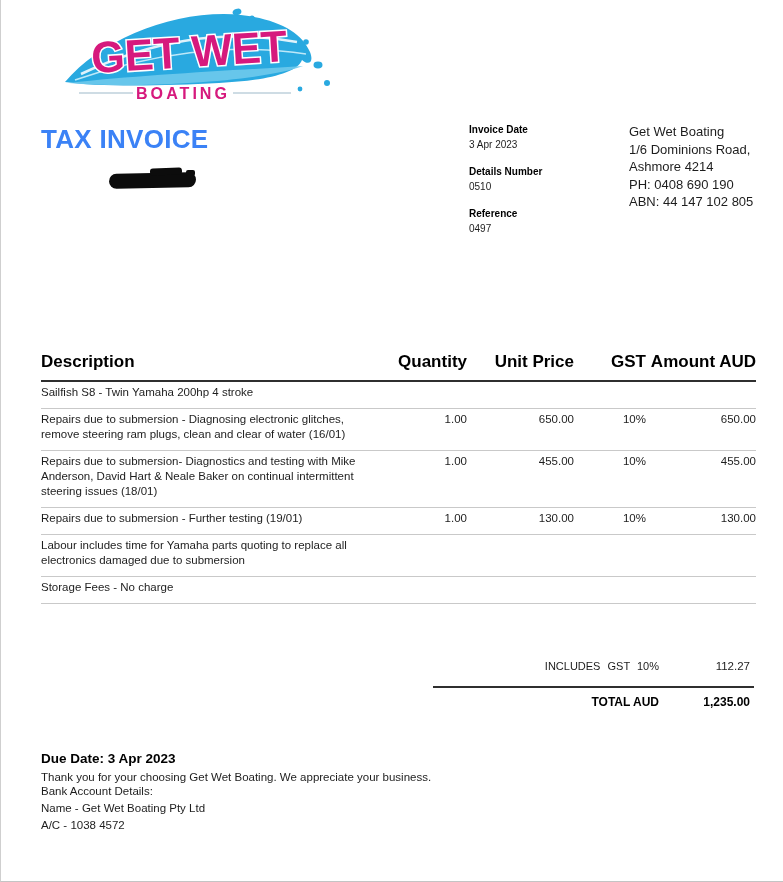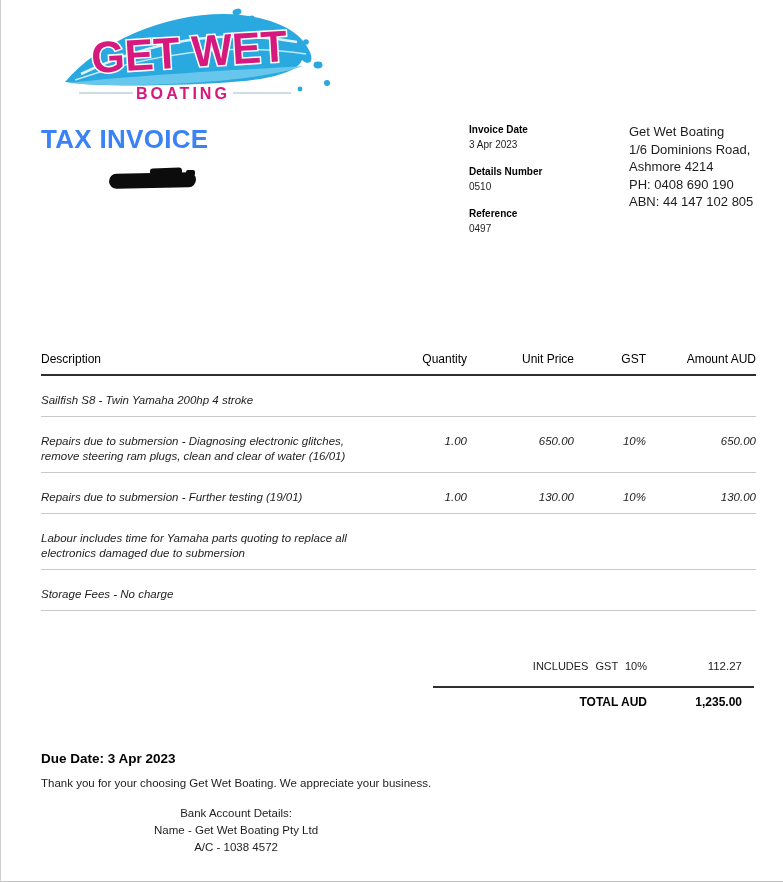--- a/index.html
+++ b/index.html
@@ -39,47 +39,46 @@
   .meta { position:absolute; left:468px; top:122px; font-size:10px; line-height:15px; }
   .meta .pair { margin-bottom:12px; }
   .meta .label { font-weight:bold; color:#000; }
   .company { position:absolute; left:612px; top:123px; font-size:13px; line-height:17.5px;margin-left:16px; }
   
   .table-wrap { position:absolute; left:40px; top:346px; width:715px; }
   table { border-collapse:collapse; width:715px; font-size:11.5px; table-layout:fixed; }
   col.c-desc { width:330px; } col.c-qty { width:96px; } col.c-unit { width:107px; }
   col.c-gst { width:72px; } col.c-amt { width:110px; }
   th {
-    font-weight:normal; color:#000; font-size:12px;
+    font-weight:bold; color:#000; font-size:17px;
     text-align:right; padding:6px 0 8px;
     border-bottom:2px solid #2f2f2f;
   }
   th.desc { text-align:left; }
   td {
     vertical-align:top; text-align:right;
-    padding:17px 0 8px; line-height:15px;
+    padding:3px 0 8px; line-height:15px;
     border-bottom:1px solid #c9c9c9;
-    font-style:italic;
   }
   td.desc { text-align:left; }
   td.desc .txt { max-width:315px; }
   
   .totals { position:absolute; left:40px; top:655px; width:713px; }
   .tot-row { position:absolute; left:0; width:713px; height:16px; }
   .tot-row.sub { top:5px; }
   .tot-row.grand { top:40px; }
-  .tot-label { position:absolute; right:107px; font-size:11px; word-spacing:4px; }
-  .tot-value { position:absolute; right:12px; font-size:11.5px; }
+  .tot-label { position:absolute; right:95px; font-size:11px; word-spacing:4px; }
+  .tot-value { position:absolute; right:4px; font-size:11.5px; }
   .grand .tot-label, .grand .tot-value { font-weight:bold; font-size:12px; color:#000; word-spacing:normal; }
   .tot-divider { position:absolute; top:31px; left:392px; right:0; border-top:2px solid #2f2f2f; }
   
   .footer { position:absolute; left:40px; top:751px; font-size:11.5px; }
-  .due-date { font-size:13.5px; font-weight:bold; color:#000; margin-bottom:11px; }
-  .thanks { margin-bottom:16px; }
-  .bank-line { line-height:17px;text-align:center; }
+  .due-date { font-size:13.5px; font-weight:bold; color:#000; margin-bottom:5px; }
+  .thanks { }
+  .bank-line { line-height:17px; }
 </style>
 </head>
 <body>
 
 <div class="page">
 
   <svg class="logo" viewBox="0 0 275 105">
 
     <path d="M6,78 C40,38 105,10 165,10 C212,11 242,26 251,48 C255,58 250,62 243,56
              C238,70 202,77 160,79 C105,82 38,83 6,78 Z" fill="#29a9e0"></path>
@@ -163,20 +162,29 @@
           <td class="desc">
               <div class="txt">Repairs due to submersion - Diagnosing electronic glitches, remove steering ram plugs, clean and clear of water (16/01)</div>
             </td>
           <td>1.00</td>
           <td>650.00</td>
           <td>10%</td>
           <td>650.00</td>
         </tr>
         <tr>
           <td class="desc">
+              <div class="txt">Repairs due to submersion- Diagnostics and testing with Mike Anderson, David Hart &amp; Neale Baker on continual intermittent steering issues (18/01)</div>
+            </td>
+          <td>1.00</td>
+          <td>455.00</td>
+          <td>10%</td>
+          <td>455.00</td>
+        </tr>
+        <tr>
+          <td class="desc">
               <div class="txt">Repairs due to submersion - Further testing (19/01)</div>
             </td>
           <td>1.00</td>
           <td>130.00</td>
           <td>10%</td>
           <td>130.00</td>
         </tr>
         <tr>
           <td class="desc">
               <div class="txt">Labour includes time for Yamaha parts quoting to replace all electronics damaged due to submersion</div>

